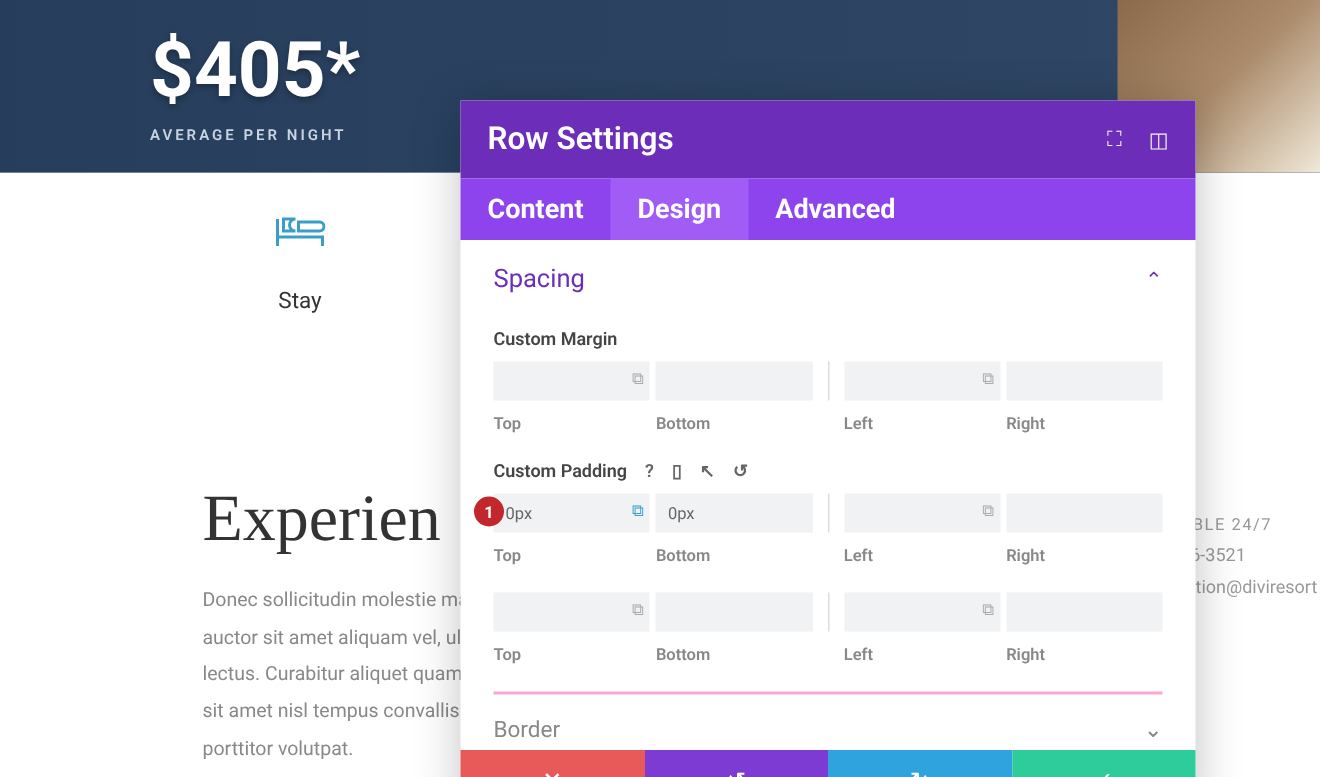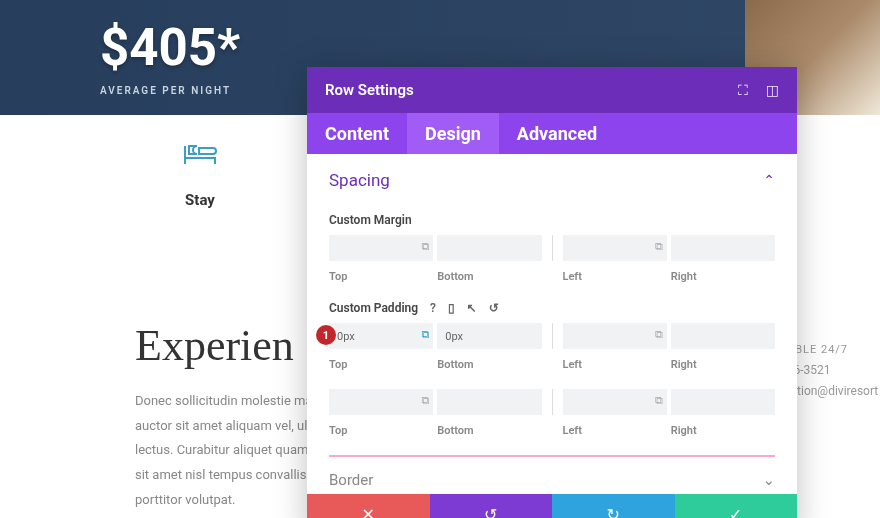--- a/index.html
+++ b/index.html
@@ -3,29 +3,29 @@
 <meta charset="utf-8">
 <style>
 *{box-sizing:border-box;margin:0;padding:0;font-family:-apple-system,BlinkMacSystemFont,"Segoe UI",Roboto,sans-serif}
 body{width:880px;height:518px;overflow:hidden;position:relative;background:#fff}
 .hero{position:absolute;top:0;left:0;right:0;height:115px;background:linear-gradient(rgba(30,50,80,.7),rgba(30,50,80,.7)),linear-gradient(90deg,#3a5a7a 0%,#4a6a8a 50%,#5a7a9a 100%);padding:0 0 0 100px}
 .hero-img{position:absolute;top:0;right:0;width:135px;height:115px;background:linear-gradient(135deg,#8a6a4a,#aa8a6a,#f0e8d8)}
 .price{color:#fff;font-size:51px;font-weight:700;text-shadow:0 2px 4px rgba(0,0,0,.3);padding-top:18px}
 .subtitle{color:#c8d4e0;font-size:10px;letter-spacing:2px;font-weight:600;margin-top:8px}
 .stay-col{position:absolute;top:115px;left:100px;width:200px;text-align:center;padding-top:25px}
 .bed-icon{color:#3a9ec9;font-size:28px;margin-bottom:18px}
-.stay-label{font-size:15px;font-weight:700;color:#333}
+.stay-label{font-size:15px;font-weight:400;color:#333}
 .content{position:absolute;top:320px;left:135px;width:470px}
 .content h1{font-family:Georgia,serif;font-size:44px;font-weight:400;color:#333;margin-bottom:18px}
 .content p{font-size:13px;line-height:1.9;color:#888}
 .avail{position:absolute;top:340px;right:0;width:100px;font-size:12px;color:#999;line-height:1.8;text-align:left}
 .avail-hdr{font-size:11px;letter-spacing:1px;color:#999}
 .modal{position:absolute;top:67px;left:307px;width:490px;background:#fff;box-shadow:0 4px 30px rgba(0,0,0,.25);z-index:100}
 .modal-hdr{background:#6c2eb9;color:#fff;padding:14px 18px;display:flex;align-items:center;justify-content:space-between}
-.modal-title{font-size:15px;font-weight:600}
+.modal-title{font-size:21px;font-weight:600}
 .modal-icons{display:flex;gap:18px}
 .modal-icons span{cursor:pointer;opacity:.9;font-size:14px}
 .tabs{background:#8e44ec;display:flex}
 .tab{padding:10px 18px;color:#fff;font-size:18px;font-weight:700;cursor:pointer}
 .tab.active{background:#a05cf5}
 .modal-body{padding:16px 22px 10px;max-height:340px;overflow:hidden}
 .section-hdr{display:flex;justify-content:space-between;align-items:center;color:#6c2eb9;font-size:17px;margin-bottom:23px}
 .chev{color:#6c2eb9;font-size:14px}
 .field-label{font-size:12px;font-weight:600;color:#444;margin-bottom:8px;display:flex;align-items:center;gap:12px}
 .field-label .ic{color:#666;font-size:12px;cursor:pointer}

